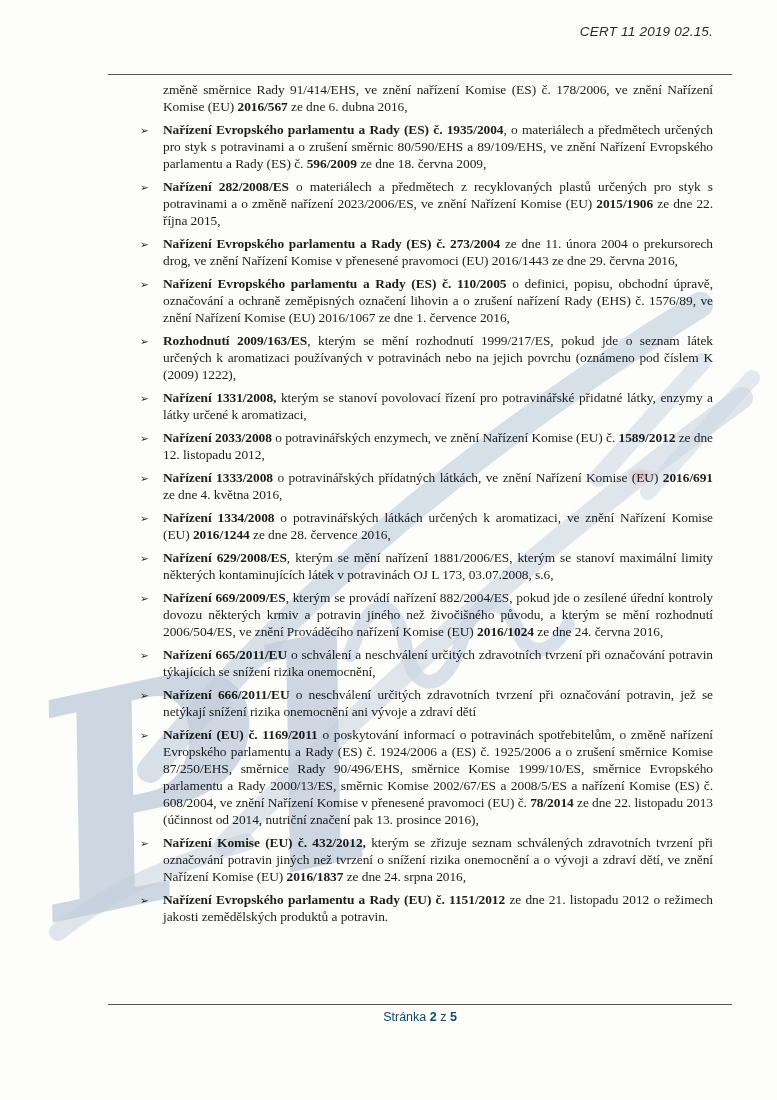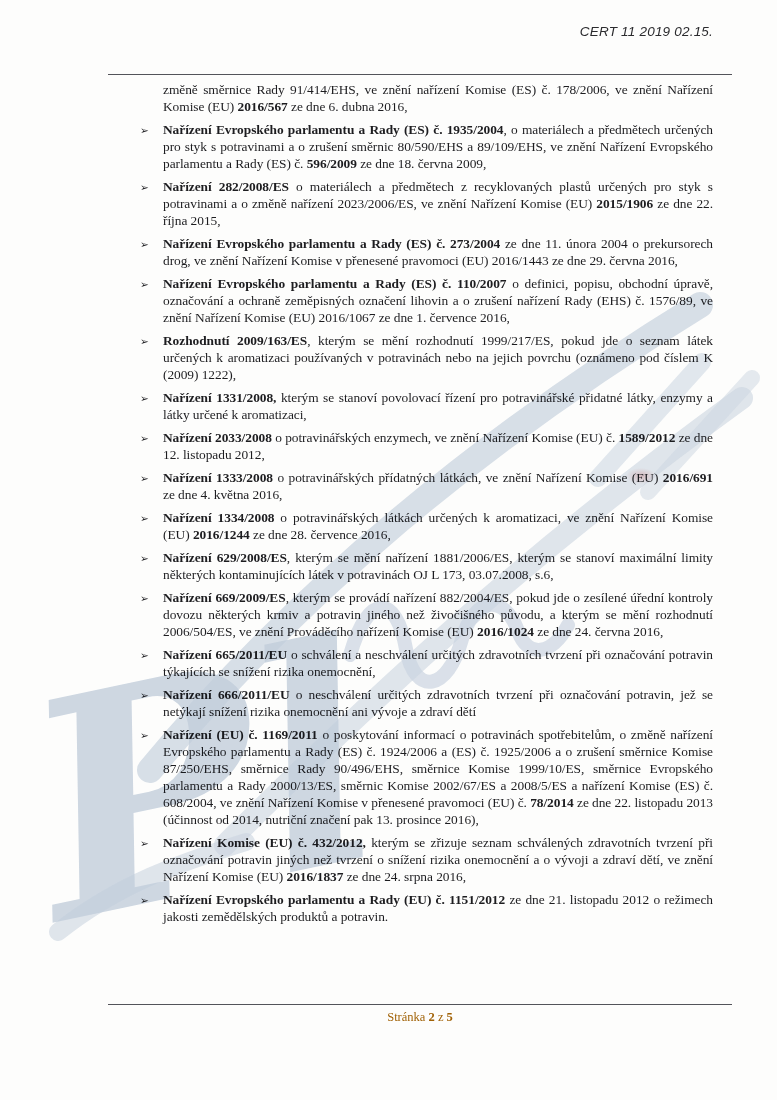--- a/index.html
+++ b/index.html
@@ -24,21 +24,21 @@
   .intro{margin:0 0 6px 0;padding-left:23px;}
   ul.reg-list{list-style:none;margin:0;padding:0;}
   ul.reg-list li{position:relative;padding-left:23px;margin-top:6px;}
   ul.reg-list .bullet{
     position:absolute;left:0;top:1px;
     font-family:"DejaVu Sans", sans-serif;font-size:10.5px;color:#1d1d20;
   }
   b{font-weight:bold;}
   .footer{
     position:absolute;top:1010px;left:108px;width:624px;text-align:center;
-    font-family:Liberation Serif, serif;font-size:12.5px;color:#a16207;
+    font-family:Liberation Sans, sans-serif;font-size:12.5px;color:#0c4a6e;
     z-index:2;
   }
   .watermark{
     position:absolute;inset:0;z-index:3;pointer-events:none;
     mix-blend-mode:multiply;opacity:.85;
   }
   .scan-artifact{
     position:absolute;left:626px;top:468px;width:30px;height:16px;z-index:1;
     background:radial-gradient(closest-side,rgba(226,148,148,.45),rgba(226,148,148,0));
   }
@@ -65,21 +65,21 @@
     </g>
     <text x="36" y="902" font-family="DejaVu Serif, serif" font-style="italic" font-weight="bold" font-size="300" fill="#b9c7d8" opacity="0.8" transform="rotate(-12 140 800)">Pl</text>
   </svg>
 
   <div class="content">
     <p class="intro">změně směrnice Rady 91/414/EHS, ve znění nařízení Komise (ES) č. 178/2006, ve znění Nařízení Komise (EU) <b>2016/567</b> ze dne 6. dubna 2016,</p>
     <ul class="reg-list">
         <li><span class="bullet">➢</span><span><b>Nařízení Evropského parlamentu a Rady (ES) č. 1935/2004</b>, o materiálech a předmětech určených pro styk s potravinami a o zrušení směrnic 80/590/EHS a 89/109/EHS, ve znění Nařízení Evropského parlamentu a Rady (ES) č. <b>596/2009</b> ze dne 18. června 2009,</span></li>
         <li><span class="bullet">➢</span><span><b>Nařízení 282/2008/ES</b> o materiálech a předmětech z recyklovaných plastů určených pro styk s potravinami a o změně nařízení 2023/2006/ES, ve znění Nařízení Komise (EU) <b>2015/1906</b> ze dne 22. října 2015,</span></li>
         <li><span class="bullet">➢</span><span><b>Nařízení Evropského parlamentu a Rady (ES) č. 273/2004</b> ze dne 11. února 2004 o prekursorech drog, ve znění Nařízení Komise v přenesené pravomoci (EU) 2016/1443 ze dne 29. června 2016,</span></li>
-        <li><span class="bullet">➢</span><span><b>Nařízení Evropského parlamentu a Rady (ES) č. 110/2007</b> o definici, popisu, obchodní úpravě, označování a ochraně zeměpisných označení lihovin a o zrušení nařízení Rady (EHS) č. 1576/89, ve znění Nařízení Komise (EU) 2016/1067 ze dne 1. července 2016,</span></li>
+        <li><span class="bullet">➢</span><span><b>Nařízení Evropského parlamentu a Rady (ES) č. 110/2005</b> o definici, popisu, obchodní úpravě, označování a ochraně zeměpisných označení lihovin a o zrušení nařízení Rady (EHS) č. 1576/89, ve znění Nařízení Komise (EU) 2016/1067 ze dne 1. července 2016,</span></li>
         <li><span class="bullet">➢</span><span><b>Rozhodnutí 2009/163/ES</b>, kterým se mění rozhodnutí 1999/217/ES, pokud jde o seznam látek určených k aromatizaci používaných v potravinách nebo na jejich povrchu (oznámeno pod číslem K (2009) 1222),</span></li>
         <li><span class="bullet">➢</span><span><b>Nařízení 1331/2008,</b> kterým se stanoví povolovací řízení pro potravinářské přidatné látky, enzymy a látky určené k aromatizaci,</span></li>
         <li><span class="bullet">➢</span><span><b>Nařízení 2033/2008</b> o potravinářských enzymech, ve znění Nařízení Komise (EU) č. <b>1589/2012</b> ze dne 12. listopadu 2012,</span></li>
         <li><span class="bullet">➢</span><span><b>Nařízení 1333/2008</b> o potravinářských přídatných látkách, ve znění Nařízení Komise (EU) <b>2016/691</b> ze dne 4. května 2016,</span></li>
         <li><span class="bullet">➢</span><span><b>Nařízení 1334/2008</b> o potravinářských látkách určených k aromatizaci, ve znění Nařízení Komise (EU) <b>2016/1244</b> ze dne 28. července 2016,</span></li>
         <li><span class="bullet">➢</span><span><b>Nařízení 629/2008/ES</b>, kterým se mění nařízení 1881/2006/ES, kterým se stanoví maximální limity některých kontaminujících látek v potravinách OJ L 173, 03.07.2008, s.6,</span></li>
         <li><span class="bullet">➢</span><span><b>Nařízení 669/2009/ES</b>, kterým se provádí nařízení 882/2004/ES, pokud jde o zesílené úřední kontroly dovozu některých krmiv a potravin jiného než živočišného původu, a kterým se mění rozhodnutí 2006/504/ES, ve znění Prováděcího nařízení Komise (EU) <b>2016/1024</b> ze dne 24. června 2016,</span></li>
         <li><span class="bullet">➢</span><span><b>Nařízení 665/2011/EU</b> o schválení a neschválení určitých zdravotních tvrzení při označování potravin týkajících se snížení rizika onemocnění,</span></li>
         <li><span class="bullet">➢</span><span><b>Nařízení 666/2011/EU</b> o neschválení určitých zdravotních tvrzení při označování potravin, jež se netýkají snížení rizika onemocnění ani vývoje a zdraví dětí</span></li>
         <li><span class="bullet">➢</span><span><b>Nařízení (EU) č. 1169/2011</b> o poskytování informací o potravinách spotřebitelům, o změně nařízení Evropského parlamentu a Rady (ES) č. 1924/2006 a (ES) č. 1925/2006 a o zrušení směrnice Komise 87/250/EHS, směrnice Rady 90/496/EHS, směrnice Komise 1999/10/ES, směrnice Evropského parlamentu a Rady 2000/13/ES, směrnic Komise 2002/67/ES a 2008/5/ES a nařízení Komise (ES) č. 608/2004, ve znění Nařízení Komise v přenesené pravomoci (EU) č. <b>78/2014</b> ze dne 22. listopadu 2013 (účinnost od 2014, nutriční značení pak 13. prosince 2016),</span></li>

